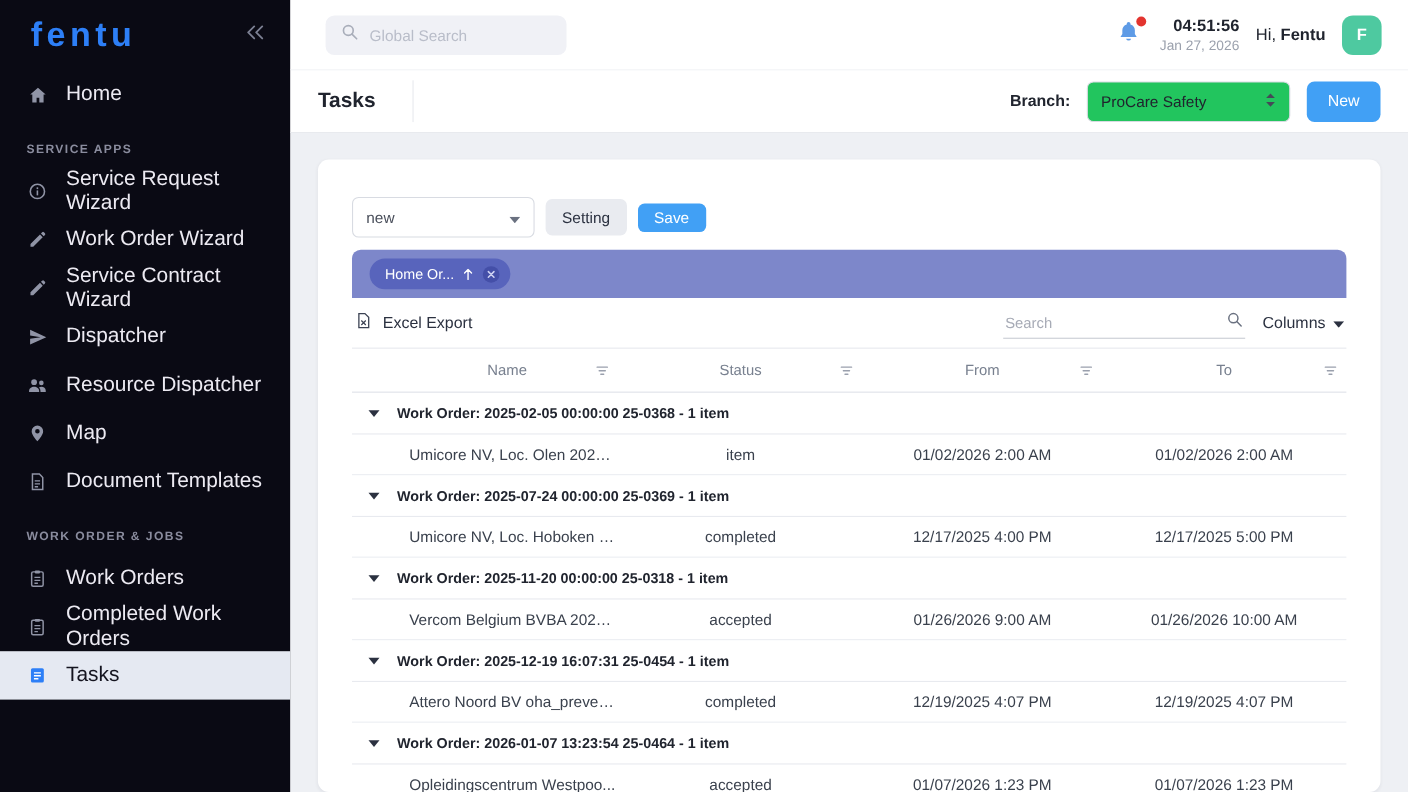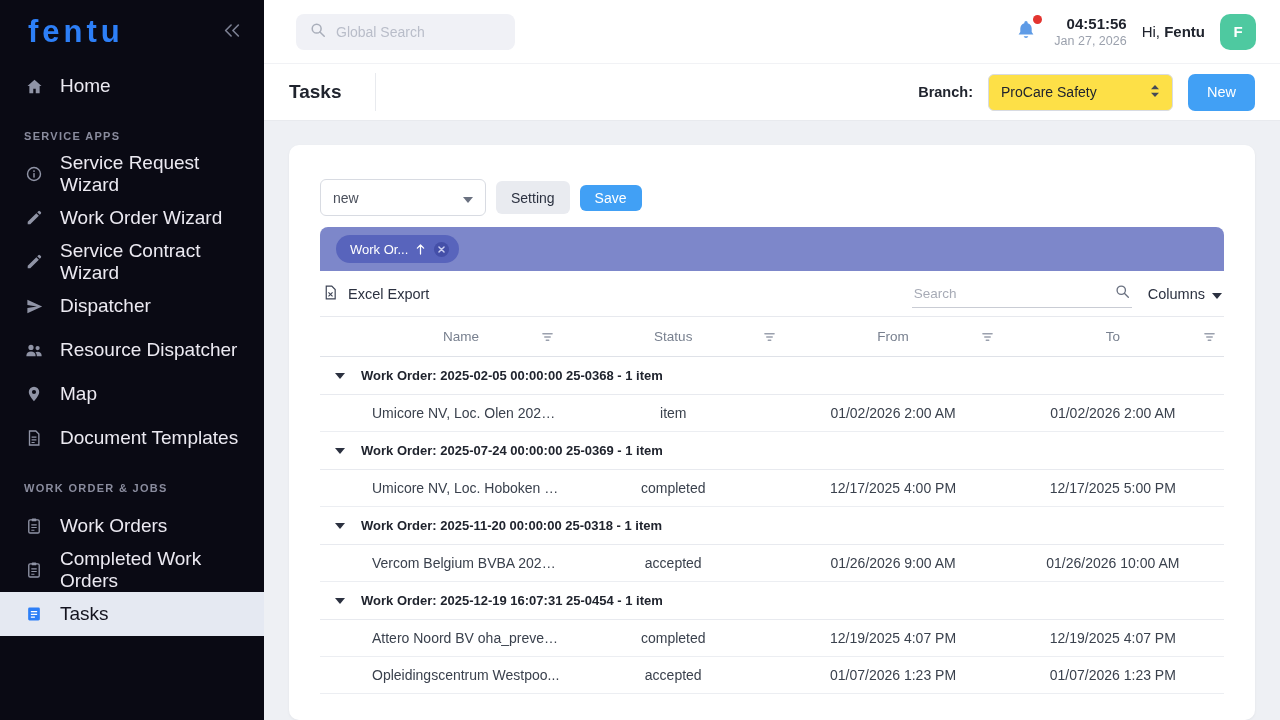--- a/index.html
+++ b/index.html
@@ -46,21 +46,21 @@
     color:#fff; display:flex; align-items:center; justify-content:center;
     font-weight:700; font-size:15px; cursor:pointer; }
 
   .page-header { height:57px; flex:0 0 57px; background:#fff;
     border-bottom:1px solid #e8eaee; display:flex; align-items:center;
     padding:0 25px; }
   .page-title { font-size:19px; font-weight:700; color:#20242e; }
   .divider-v { width:1px; height:38px; background:#e8eaee; margin-left:34px; }
   .ph-right { margin-left:auto; display:flex; align-items:center; gap:15px; }
   .branch-label { font-size:14.5px; font-weight:700; color:#20242e; }
-  .branch-select { width:185px; height:37px; border:1px solid #d8dbe2; background:#fde047;
+  .branch-select { width:185px; height:37px; border:1px solid #d8dbe2; background:#22c55e;
     border-radius:6px; display:flex; align-items:center; justify-content:space-between;
     padding:0 12px; font-size:14px; color:#20242e; cursor:pointer;text-align:center; }
   .btn-primary { background:#41a0f5; color:#fff; border:none; border-radius:7px;
     height:37px; padding:0 19px; font-size:14.5px; cursor:pointer; font-family:inherit; }
 
   
   .content { flex:1; background:#eef0f4; padding:24px 25px 0; min-height:0; }
   .card { background:#fff; border-radius:10px; height:100%; overflow:hidden;
     padding:34px 31px 0; box-shadow:0 1px 3px rgba(20,24,40,.05); }
 
@@ -297,21 +297,21 @@
                   <path d="M0 0l5 6 5-6z" fill="#6a7180"></path>
                 </svg>
             </span>
           </div>
           <button class="btn-gray">Setting</button>
           <button class="btn-save">Save</button>
         </div>
 
         <div class="group-bar">
           <div class="group-chip">
-            <span>Work Or...</span>
+            <span>Home Or...</span>
             <span class="chip-icon">
               <svg viewBox="0 0 10 12" width="9" height="11">
                   <path d="M5 1 1.5 4.5M5 1l3.5 3.5M5 1v10" stroke="#fff" stroke-width="1.4" fill="none" stroke-linecap="round" stroke-linejoin="round"></path>
                 </svg>
             </span>
             <span class="chip-icon">
               <svg viewBox="0 0 18 18" width="17" height="17">
                   <circle cx="9" cy="9" r="8" fill="#444fa8"></circle>
                   <path d="M6.3 6.3l5.4 5.4M11.7 6.3l-5.4 5.4" stroke="#cdd1f2" stroke-width="1.5" stroke-linecap="round"></path>
                 </svg>
@@ -432,20 +432,26 @@
               </div>
               <div class="group-title">Work Order: 2025-12-19 16:07:31 25-0454 - 1 item</div>
             </div>
             <div class="data-row grid-cols">
               <div class="expand-cell"></div>
               <div class="cell cell-name">Attero Noord BV oha_prevent...</div>
               <div class="cell cell-status">completed</div>
               <div class="cell cell-from">12/19/2025 4:07 PM</div>
               <div class="cell cell-to">12/19/2025 4:07 PM</div>
             </div>
+            <div class="group-row">
+              <div class="expand-cell">
+                <span class="caret-down"></span>
+              </div>
+              <div class="group-title">Work Order: 2026-01-07 13:23:54 25-0464 - 1 item</div>
+            </div>
             <div class="data-row grid-cols">
               <div class="expand-cell"></div>
               <div class="cell cell-name">Opleidingscentrum Westpoo...</div>
               <div class="cell cell-status">accepted</div>
               <div class="cell cell-from">01/07/2026 1:23 PM</div>
               <div class="cell cell-to">01/07/2026 1:23 PM</div>
             </div>
           </div>
 
       </div>

